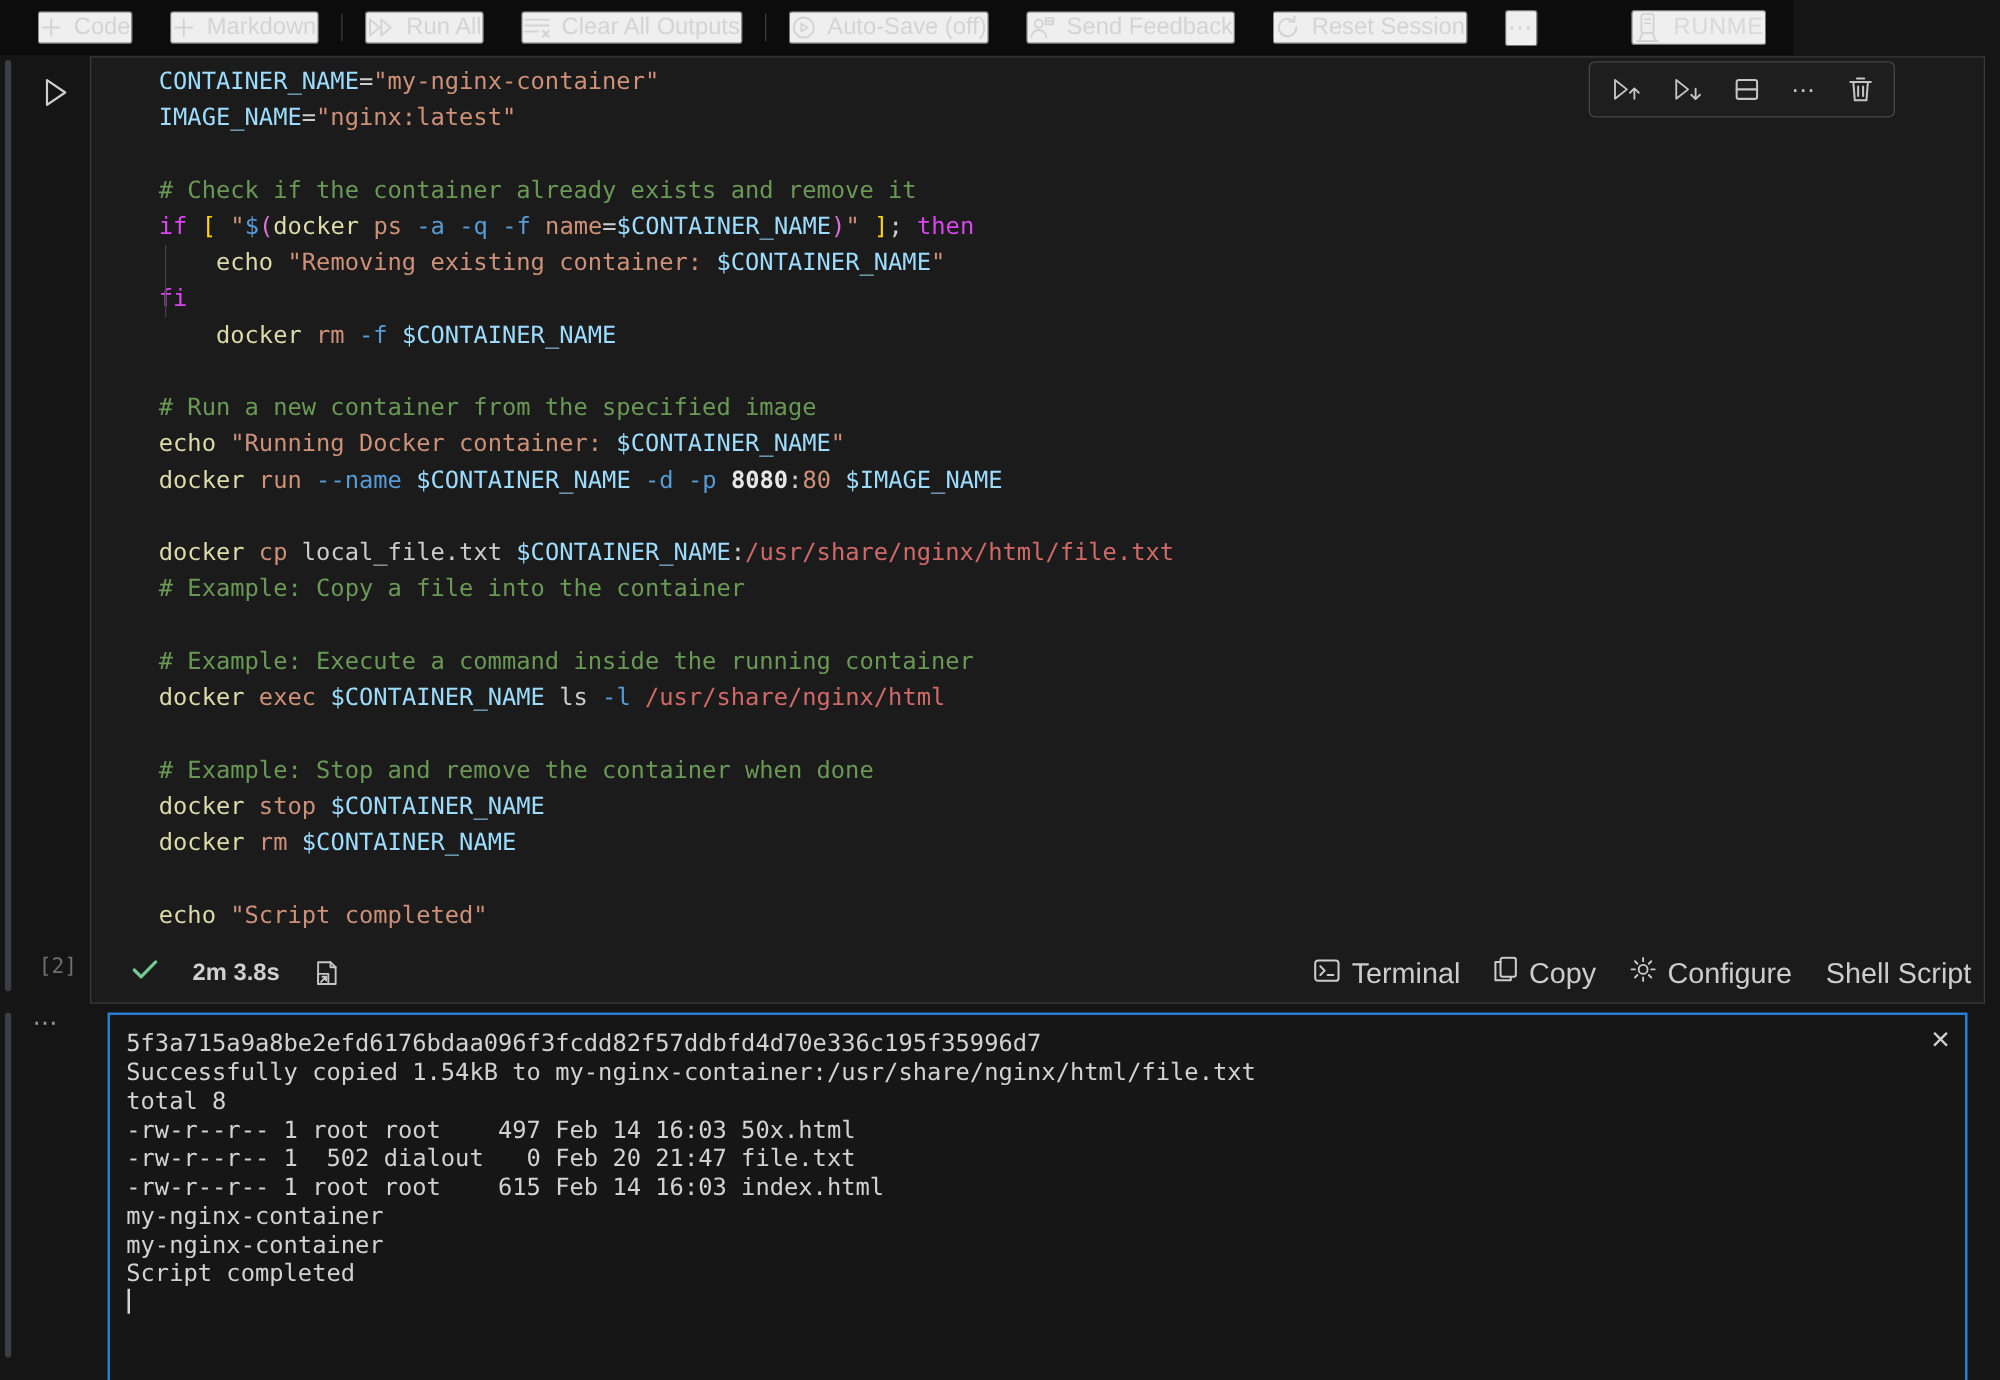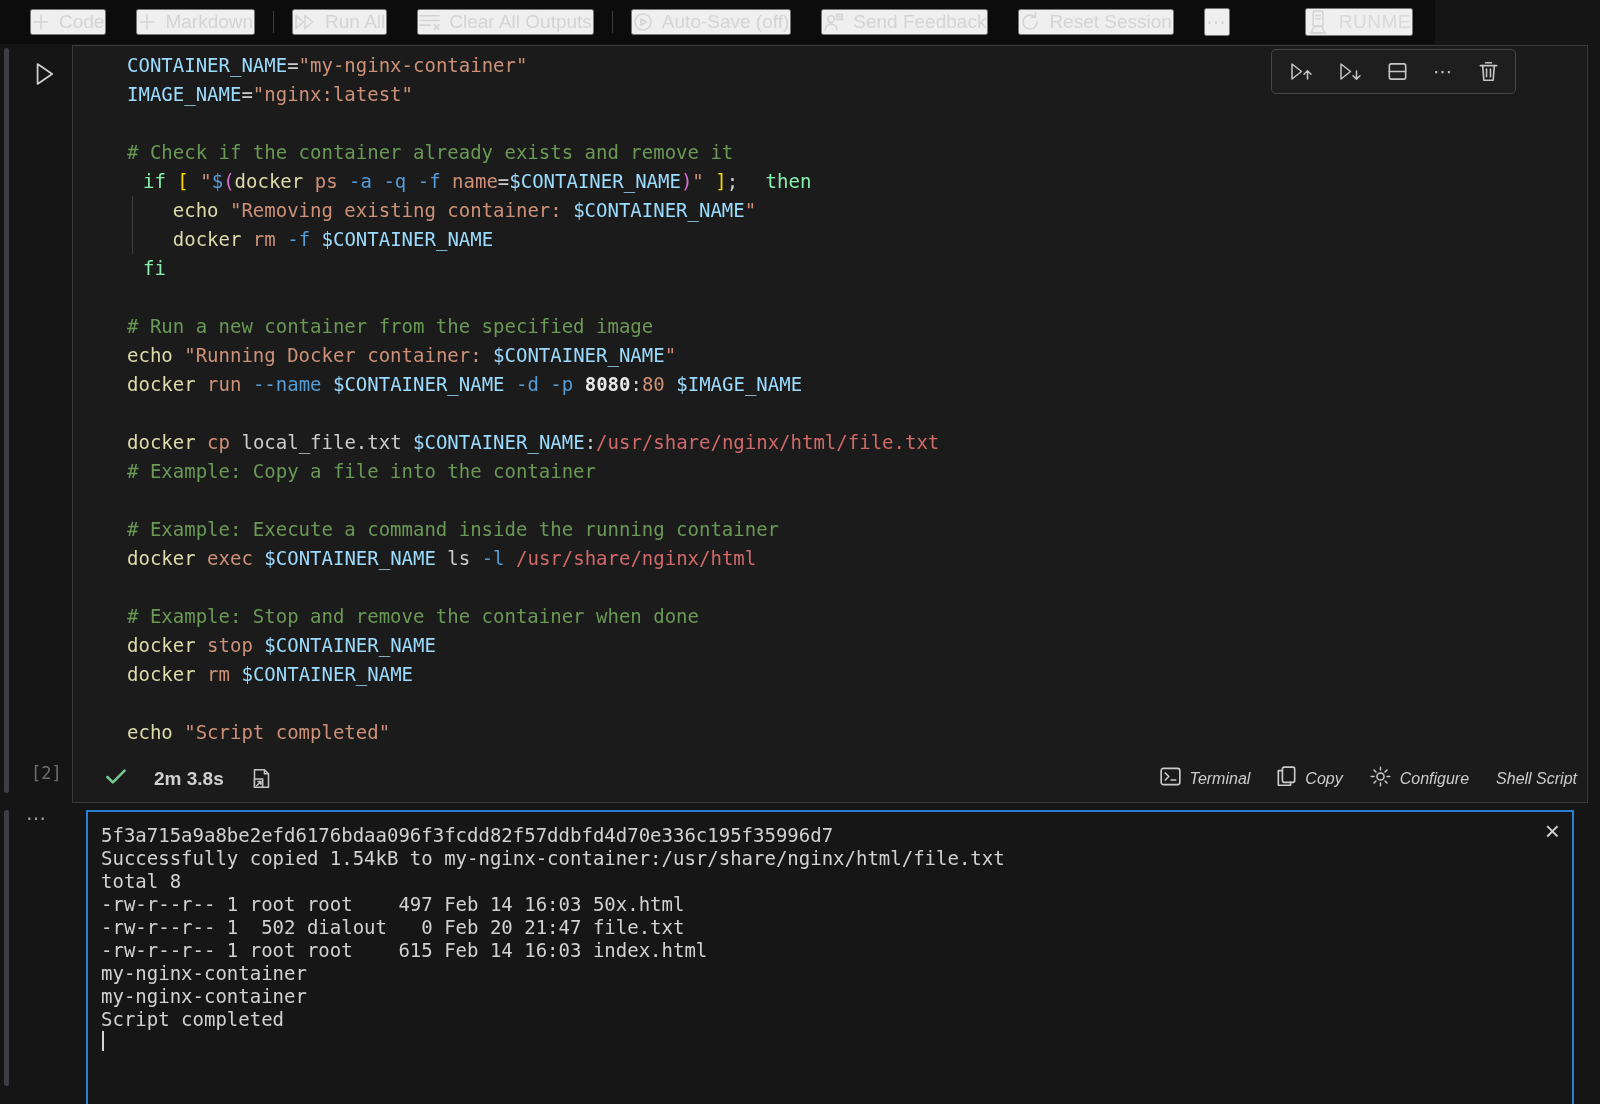--- a/index.html
+++ b/index.html
@@ -38,21 +38,21 @@
           background:#1b1b1b; border:1px solid #3a3a3a; }
   .code { position:absolute; left:0; top:0; right:0; bottom:47px; padding:5px 0 0 54px;
           font-family:"DejaVu Sans Mono", monospace; font-size:19px; line-height:29px; overflow:hidden; }
   .code-line { white-space:pre; height:29px; }
   .indent-guide { position:absolute; left:59px; top:150px; width:1px; height:58px; background:#404040; }
 
   .tok-plain { color:#cccccc; }
   .tok-var   { color:#9cdcfe; }
   .tok-str   { color:#ce9178; }
   .tok-cmt   { color:#6a9955; }
-  .tok-kw    { color:#86efac;margin-left:16px; }
+  .tok-kw    { color:#d946ef; }
   .tok-flag  { color:#569cd6; }
   .tok-cmd   { color:#dcdcaa; }
   .tok-sub   { color:#ce9178; }
   .tok-brk   { color:#ffd700; }
   .tok-par   { color:#da70d6; }
   .tok-num   { color:#e8e8e8; font-weight:bold;margin-top:12px; }
   .tok-path  { color:#d16969; }
 
   
   .cell-toolbar { position:absolute; top:3px; right:71px; height:45px; display:flex;
@@ -62,21 +62,21 @@
   .ct-more { font-size:19px; letter-spacing:2px; color:#c5c5c5; }
 
   
   .statusbar { position:absolute; left:0; right:0; bottom:0; height:47px; display:flex;
                align-items:center; padding:0 10px 0 33px; color:#cccccc; font-size:19px; }
   .sb-left { display:flex; align-items:center; gap:28px; }
   .sb-duration { font-weight:600; color:#d0d0d0; }
   .sb-spacer { flex:1; }
   .sb-right { display:flex; align-items:center; gap:27px; }
   .sb-action { display:flex; align-items:center; gap:9px; background:none; border:none;
-               color:#cccccc; font-size:16px; font-weight:500; white-space:nowrap;font-style:italic; }
+               color:#cccccc; font-size:23px; font-weight:500; white-space:nowrap; }
 
   
   .output { position:absolute; left:86px; top:810px; width:1488px; height:348px;
             background:#161616; border:2px solid #2b7dd2; }
   .out-lines { position:absolute; left:13px; top:12px; right:40px;
                font-family:"DejaVu Sans Mono", monospace; font-size:19px; line-height:23px;
                color:#d2d2d2; }
   .out-line { white-space:pre; height:23px; }
   .out-cursor { position:absolute; left:14px; top:219px; width:2px; height:20px; background:#d4d4d4; }
   .out-close { position:absolute; top:6px; right:12px; background:none; border:none;
@@ -192,22 +192,22 @@
   </button>
 
   <div class="cell">
     <div class="code">
         <div class="code-line"><span class="tok-var">CONTAINER_NAME</span><span class="tok-plain">=</span><span class="tok-str">"my-nginx-container"</span></div>
         <div class="code-line"><span class="tok-var">IMAGE_NAME</span><span class="tok-plain">=</span><span class="tok-str">"nginx:latest"</span></div>
         <div class="code-line">&nbsp;</div>
         <div class="code-line"><span class="tok-cmt"># Check if the container already exists and remove it</span></div>
         <div class="code-line"><span class="tok-kw">if</span><span class="tok-plain"> </span><span class="tok-brk">[</span><span class="tok-plain"> </span><span class="tok-str">"</span><span class="tok-flag">$</span><span class="tok-par">(</span><span class="tok-cmd">docker</span><span class="tok-plain"> </span><span class="tok-sub">ps</span><span class="tok-plain"> </span><span class="tok-flag">-a</span><span class="tok-plain"> </span><span class="tok-flag">-q</span><span class="tok-plain"> </span><span class="tok-flag">-f</span><span class="tok-plain"> </span><span class="tok-sub">name</span><span class="tok-plain">=</span><span class="tok-var">$CONTAINER_NAME</span><span class="tok-par">)</span><span class="tok-str">"</span><span class="tok-plain"> </span><span class="tok-brk">]</span><span class="tok-plain">; </span><span class="tok-kw">then</span></div>
         <div class="code-line"><span class="tok-plain">    </span><span class="tok-cmd">echo</span><span class="tok-plain"> </span><span class="tok-str">"Removing existing container: </span><span class="tok-var">$CONTAINER_NAME</span><span class="tok-str">"</span></div>
+        <div class="code-line"><span class="tok-kw">fi</span></div>
         <div class="code-line"><span class="tok-plain">    </span><span class="tok-cmd">docker</span><span class="tok-plain"> </span><span class="tok-sub">rm</span><span class="tok-plain"> </span><span class="tok-flag">-f</span><span class="tok-plain"> </span><span class="tok-var">$CONTAINER_NAME</span></div>
-        <div class="code-line"><span class="tok-kw">fi</span></div>
         <div class="code-line">&nbsp;</div>
         <div class="code-line"><span class="tok-cmt"># Run a new container from the specified image</span></div>
         <div class="code-line"><span class="tok-cmd">echo</span><span class="tok-plain"> </span><span class="tok-str">"Running Docker container: </span><span class="tok-var">$CONTAINER_NAME</span><span class="tok-str">"</span></div>
         <div class="code-line"><span class="tok-cmd">docker</span><span class="tok-plain"> </span><span class="tok-sub">run</span><span class="tok-plain"> </span><span class="tok-flag">--name</span><span class="tok-plain"> </span><span class="tok-var">$CONTAINER_NAME</span><span class="tok-plain"> </span><span class="tok-flag">-d</span><span class="tok-plain"> </span><span class="tok-flag">-p</span><span class="tok-plain"> </span><span class="tok-num">8080</span><span class="tok-plain">:</span><span class="tok-sub">80</span><span class="tok-plain"> </span><span class="tok-var">$IMAGE_NAME</span></div>
         <div class="code-line">&nbsp;</div>
         <div class="code-line"><span class="tok-cmd">docker</span><span class="tok-plain"> </span><span class="tok-sub">cp</span><span class="tok-plain"> </span><span class="tok-plain">local_file.txt</span><span class="tok-plain"> </span><span class="tok-var">$CONTAINER_NAME</span><span class="tok-plain">:</span><span class="tok-path">/usr/share/nginx/html/file.txt</span></div>
         <div class="code-line"><span class="tok-cmt"># Example: Copy a file into the container</span></div>
         <div class="code-line">&nbsp;</div>
         <div class="code-line"><span class="tok-cmt"># Example: Execute a command inside the running container</span></div>
         <div class="code-line"><span class="tok-cmd">docker</span><span class="tok-plain"> </span><span class="tok-sub">exec</span><span class="tok-plain"> </span><span class="tok-var">$CONTAINER_NAME</span><span class="tok-plain"> ls </span><span class="tok-flag">-l</span><span class="tok-plain"> </span><span class="tok-path">/usr/share/nginx/html</span></div>

